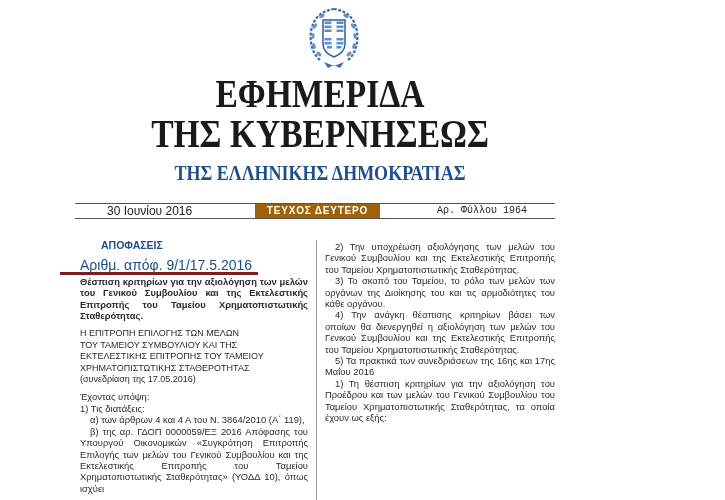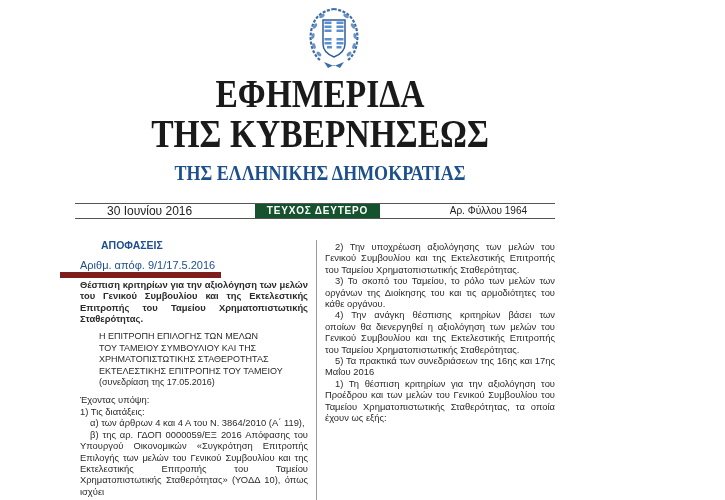--- a/index.html
+++ b/index.html
@@ -66,34 +66,34 @@
       font-size: 12px;
       line-height: 14px;
       color: #222;
     }
     .issue-box {
       position: absolute;
       left: 180px;
       top: 0;
       width: 125px;
       height: 14px;
-      background: #14532d;
+      background: #a16207;
       color: #fff;
       font-family: "Liberation Sans", sans-serif;
       font-size: 10px;
       font-weight: bold;
       line-height: 14px;
       text-align: center;
       letter-spacing: 0.8px;
     }
     .sheet-text {
       position: absolute;
       right: 28px;
       top: 0;
-      font-family: Liberation Sans, sans-serif;
+      font-family: Liberation Mono, monospace;
       font-size: 10px;
       line-height: 14px;
       color: #222;
     }
     .column {
       position: absolute;
       top: 238px;
       font-family: "Liberation Sans", sans-serif;
       font-size: 9.4px;
       line-height: 11.4px;
@@ -112,37 +112,37 @@
     .section-head {
       color: #1d4f8c;
       font-weight: bold;
       font-size: 10.5px;
       margin-top: 2px;
       margin-bottom: 9px;
       margin-left: 21px;
     }
     .decision-no {
       color: #1d4f8c;
-      font-size: 11px;
-      border-bottom: 6px solid #7f1d1d;
+      font-size: 14px;
+      border-bottom: 3px solid #7f1d1d;
       display: inline-block;
       margin-left: -20px;
       padding-left: 20px;
       padding-right: 6px;
       margin-bottom: 1px;
     }
     .decision-title {
       font-weight: bold;
       text-align: justify;
       margin-bottom: 7px;
     }
     .committee {
       font-size: 9px;
       line-height: 11.4px;
-      margin-left: 19px;
+      margin-left: 0;
       margin-bottom: 6px;
       text-transform: none;
     }
     .para {
       text-align: justify;
       text-indent: 0;
     }
     .para.indent { text-indent: 10px; }
   </style>
 </head>
@@ -198,22 +198,22 @@
   <span class="sheet-text">Αρ. Φύλλου 1964</span>
 </div>
 
 <div class="column col-left">
   <div class="section-head">ΑΠΟΦΑΣΕΙΣ</div>
   <div class="decision-no">Αριθμ. απόφ. 9/1/17.5.2016</div>
   <div class="decision-title">Θέσπιση κριτηρίων για την αξιολόγηση των μελών του Γενικού Συμβουλίου και της Εκτελεστικής Επιτροπής του Ταμείου Χρηματοπιστωτικής Σταθερότητας.</div>
   <div class="committee">
     <div>Η ΕΠΙΤΡΟΠΗ ΕΠΙΛΟΓΗΣ ΤΩΝ ΜΕΛΩΝ</div>
     <div>ΤΟΥ ΤΑΜΕΙΟΥ ΣΥΜΒΟΥΛΙΟΥ ΚΑΙ ΤΗΣ</div>
+    <div>ΕΚΤΕΛΕΣΤΙΚΗΣ ΕΠΙΤΡΟΠΗΣ ΤΟΥ ΤΑΜΕΙΟΥ</div>
     <div>ΧΡΗΜΑΤΟΠΙΣΤΩΤΙΚΗΣ ΣΤΑΘΕΡΟΤΗΤΑΣ</div>
-    <div>ΕΚΤΕΛΕΣΤΙΚΗΣ ΕΠΙΤΡΟΠΗΣ ΤΟΥ ΤΑΜΕΙΟΥ</div>
     <div>(συνεδρίαση της 17.05.2016)</div>
   </div>
   <div class="para">Έχοντας υπόψη:</div>
   <div class="para">1) Τις διατάξεις:</div>
   <div class="para indent">α) των άρθρων 4 και 4 Α του Ν. 3864/2010 (Α΄ 119),</div>
   <div class="para indent">β) της αρ. ΓΔΟΠ 0000059/ΕΞ 2016 Απόφασης του Υπουργού Οικονομικών «Συγκρότηση Επιτροπής Επιλογής των μελών του Γενικού Συμβουλίου και της Εκτελεστικής Επιτροπής του Ταμείου Χρηματοπιστωτικής Σταθερότητας» (ΥΟΔΔ 10), όπως ισχύει</div>
 </div>
 
 <div class="col-divider"></div>
 

